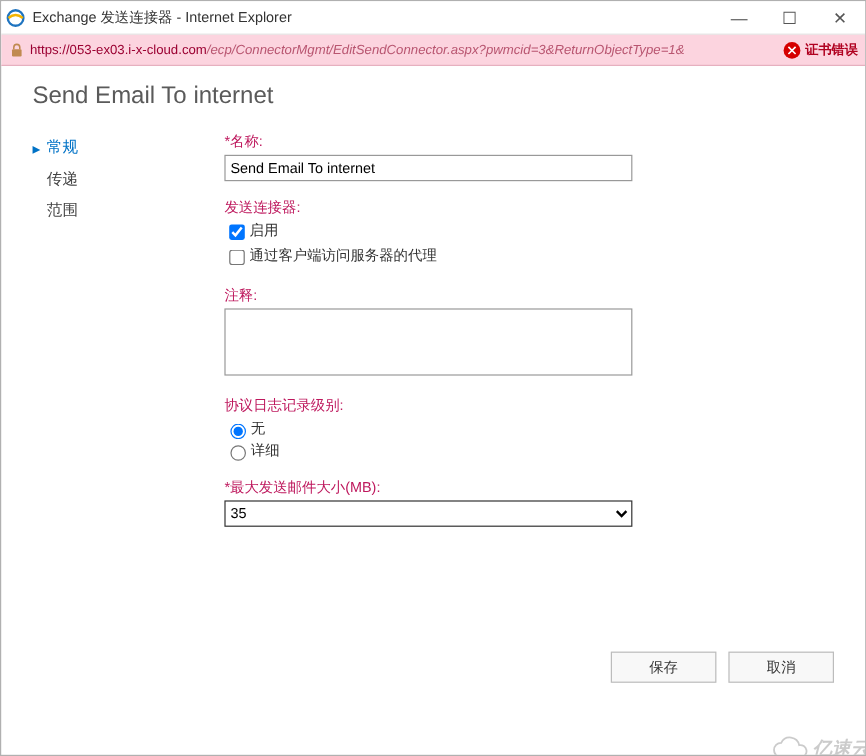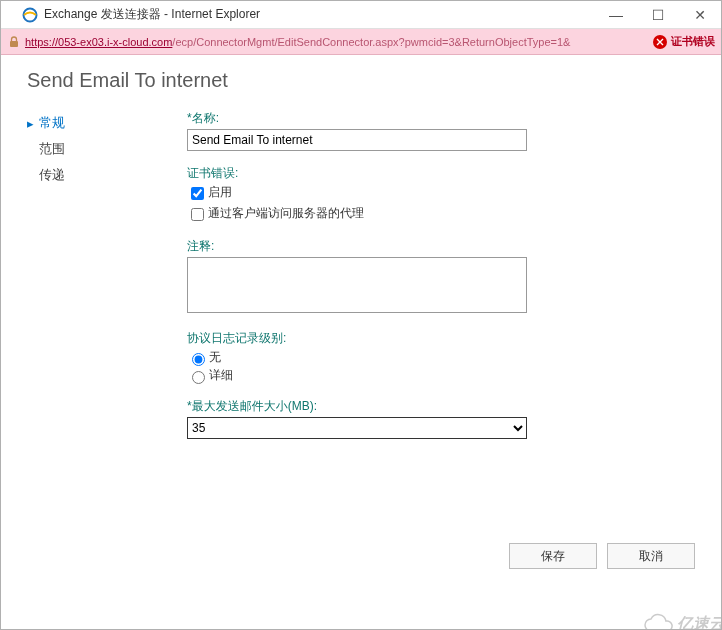--- a/index.html
+++ b/index.html
@@ -1,39 +1,39 @@
 <!DOCTYPE html>
 <html><head>
 <meta charset="utf-8">
 <style>
   * { box-sizing: border-box; }
   html, body { margin: 0; padding: 0; font-family: "Segoe UI", Arial, sans-serif; font-size: 12px; color: #333; background: #fff; }
   .window { width: 722px; height: 630px; border: 1px solid #b0b0b0; position: relative; overflow: hidden; background: #fff; }
-  .titlebar { height: 28px; display: flex; align-items: center; padding-left: 21px; background: #fff; border-bottom: 1px solid #e0e0e0; }
+  .titlebar { height: 28px; display: flex; align-items: center; padding-left: 4px; background: #fff; border-bottom: 1px solid #e0e0e0; }
   .titlebar .ie-icon { width: 16px; height: 16px; margin-right: 6px; }
   .titlebar .title { flex: 1; font-size: 12px; color: #333; }
   .win-controls { display: flex; height: 100%; }
   .win-btn { width: 42px; display: flex; align-items: center; justify-content: center; color: #555; font-size: 14px; }
   .addrbar { height: 26px; background: #fcd4df; display: flex; align-items: center; padding: 0 6px; border-bottom: 1px solid #e6b0bf; font-size: 11px; }
   .addrbar .lock { width: 14px; height: 14px; margin-right: 4px; }
-  .addrbar .url-host { color: #9b0032; text-decoration: underline; }
-  .addrbar .url-path { color: #b85570; white-space: nowrap; overflow: hidden; text-overflow: ellipsis; flex: 1; }
+  .addrbar .url-host { color: #9b0032; }
+  .addrbar .url-path { color: #b85570; white-space: nowrap; overflow: hidden; text-overflow: ellipsis; flex: 1; font-style: italic; }
   .addrbar .cert { display: flex; align-items: center; color: #b00020; font-weight: 600; margin-left: 6px; }
   .addrbar .cert-icon { width: 14px; height: 14px; border-radius: 50%; background: #d50000; display: inline-flex; align-items: center; justify-content: center; margin-right: 4px; }
   .addrbar .cert-icon svg { width: 8px; height: 8px; }
   .content { padding: 8px 26px 0 26px; height: calc(100% - 54px); position: relative; }
   .page-title { font-size: 20px; color: #5a5a5a; font-weight: 400; margin: 6px 0 18px 0; }
   .layout { display: flex; }
   .nav { width: 160px; flex-shrink: 0; }
   .nav-item { padding: 4px 0; font-size: 13px; color: #444; cursor: pointer; display: flex; align-items: center; }
   .nav-item.active { color: #0072c6; }
   .nav-item .chev { width: 10px; display: inline-block; margin-right: 2px; color: #0072c6; }
   .form { flex: 1; padding-right: 10px; }
   .fld { margin-bottom: 14px; }
-  .label { font-size: 12px; color: #0f766e; margin-bottom: 2px; }
+  .label { font-size: 12px; color: #be185d; margin-bottom: 2px; }
   input[type=text].ti { width: 340px; height: 22px; border: 1px solid #999; padding: 0 4px; font-size: 12px; }
   textarea.ta { width: 340px; height: 56px; border: 1px solid #999; padding: 3px 4px; font-size: 12px; resize: none; font-family: inherit; }
   select.sel { width: 340px; height: 22px; border: 1px solid #333; font-size: 12px; background: #fff; }
   .cb-row { display: flex; align-items: flex-start; margin-top: 2px; }
   .cb-row input { margin-right: 4px; }
   .radio-row { display: flex; align-items: center; margin-top: 1px; }
   .radio-row input { margin-right: 4px; }
   .btnbar { position: absolute; right: 26px; bottom: 60px; display: flex; gap: 10px; }
   .btn { width: 88px; height: 26px; border: 1px solid #bcbcbc; background: #f8f8f8; font-size: 12px; color: #333; cursor: pointer; display: flex; align-items: center; justify-content: center; margin-top: 36px; }
   .watermark { position: absolute; right: -4px; bottom: -6px; opacity: 0.65; display: flex; align-items: center; font-size: 16px; color: #b0b0b0; font-style: italic; font-weight: 600; }
@@ -83,37 +83,37 @@
 
     <div class="layout">
 
       <div class="nav">
         <div class="nav-item active">
           <span class="chev">▸</span>
           <span>常规</span>
         </div>
         <div class="nav-item">
           <span class="chev"></span>
-          <span>范围</span>
+          <span>传递</span>
         </div>
         <div class="nav-item">
           <span class="chev"></span>
-          <span>传递</span>
+          <span>范围</span>
         </div>
       </div>
 
       <div class="form">
 
         <div class="fld">
           <div class="label">*名称:</div>
           <input type="text" class="ti" value="Send Email To internet" style="">
         </div>
 
         <div class="fld">
-          <div class="label">证书错误:</div>
+          <div class="label">发送连接器:</div>
           <div class="cb-row">
             <input type="checkbox" checked="" style="">
             <span>启用</span>
           </div>
           <div class="cb-row">
             <input type="checkbox" style="">
             <span>通过客户端访问服务器的代理</span>
           </div>
         </div>
 

